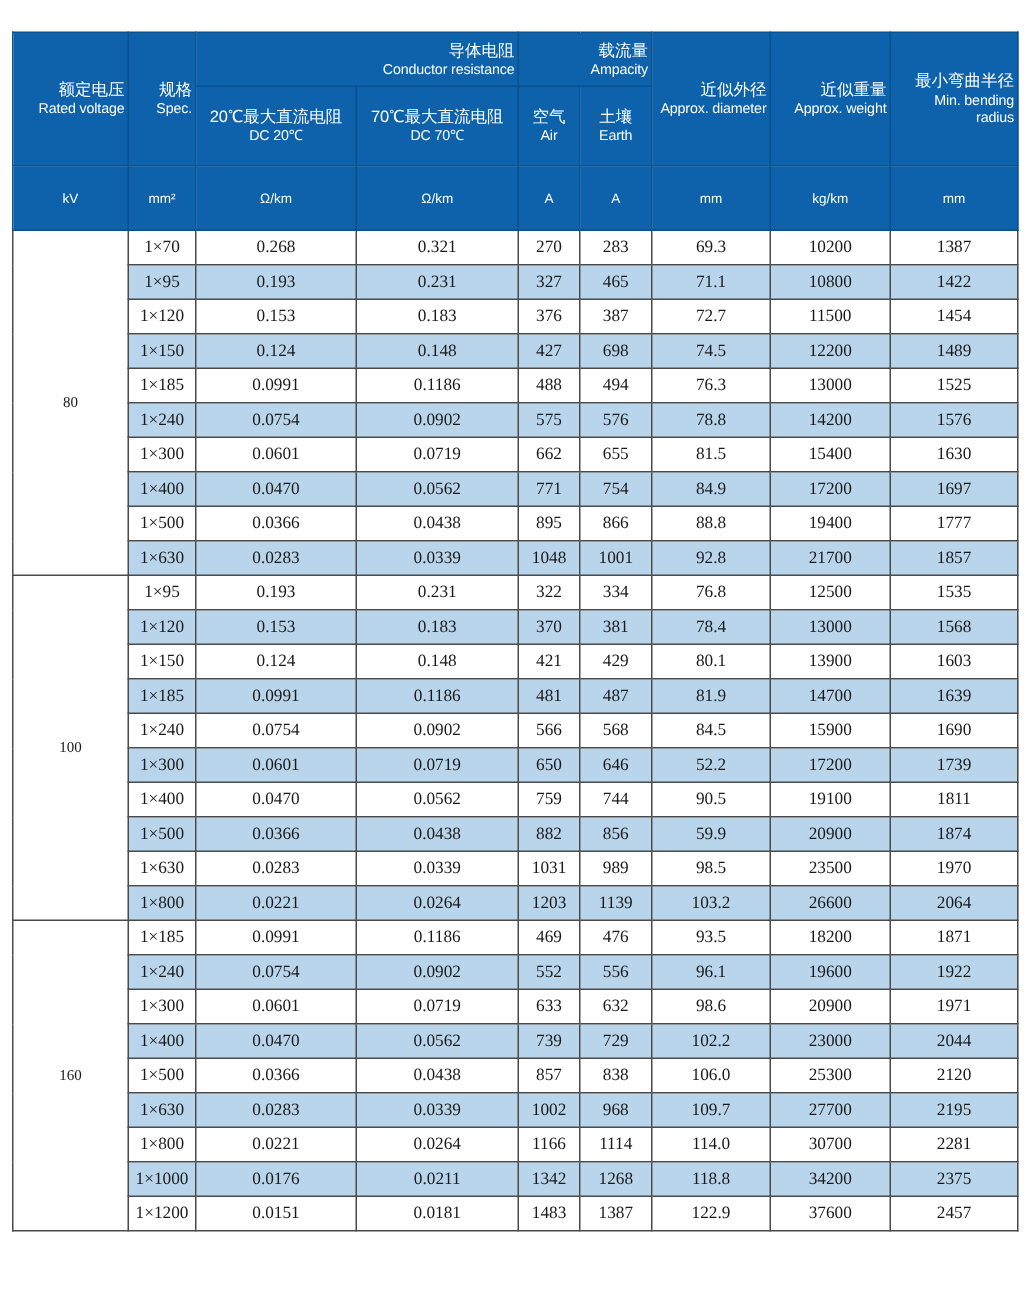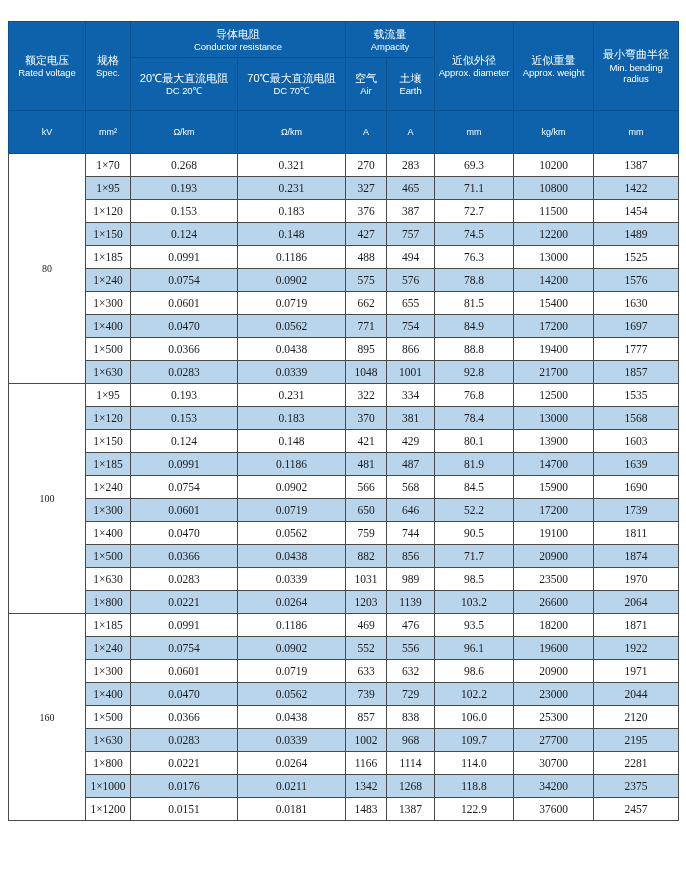--- a/index.html
+++ b/index.html
@@ -44,21 +44,21 @@
 
   thead th {
     background: var(--header-bg, #0d62ab);
     color: var(--header-text, #ffffff);
     font-weight: 400;
     border: 1px solid var(--header-line, #0a5190);
     padding: 1px 2px;
     vertical-align: middle;
     text-align: center;
   }
-  tr.h-a th { height: 36px; }
+  tr.h-a th { height: 36px; text-align: right; }
   tr.h-b th { height: 53px; }
   tr.h-units th { height: 20px; font-size: 9px; padding: 16px 1px; }
   .zh { font-size: 11px; line-height: 1.3; }
   .en { font-size: 9.5px; line-height: 1.2; letter-spacing: -0.1px; }
 
   tbody td {
     border: 1px solid var(--grid-line, #4a4a4a);
     text-align: center;
     vertical-align: middle;
     height: 23px;
@@ -183,21 +183,21 @@
           <td>387</td>
           <td>72.7</td>
           <td>11500</td>
           <td>1454</td>
         </tr>
         <tr class="stripe">
           <td>1×150</td>
           <td>0.124</td>
           <td>0.148</td>
           <td>427</td>
-          <td>757</td>
+          <td>698</td>
           <td>74.5</td>
           <td>12200</td>
           <td>1489</td>
         </tr>
         <tr>
           <td>1×185</td>
           <td>0.0991</td>
           <td>0.1186</td>
           <td>488</td>
           <td>494</td>
@@ -325,21 +325,21 @@
           <td>90.5</td>
           <td>19100</td>
           <td>1811</td>
         </tr>
         <tr class="stripe">
           <td>1×500</td>
           <td>0.0366</td>
           <td>0.0438</td>
           <td>882</td>
           <td>856</td>
-          <td>71.7</td>
+          <td>59.9</td>
           <td>20900</td>
           <td>1874</td>
         </tr>
         <tr>
           <td>1×630</td>
           <td>0.0283</td>
           <td>0.0339</td>
           <td>1031</td>
           <td>989</td>
           <td>98.5</td>

